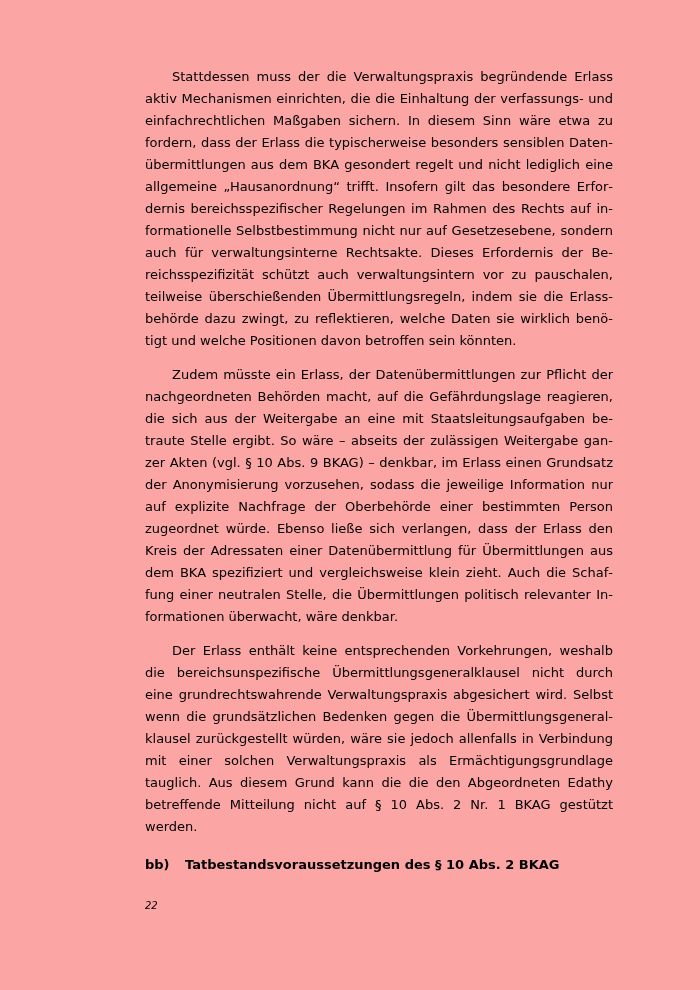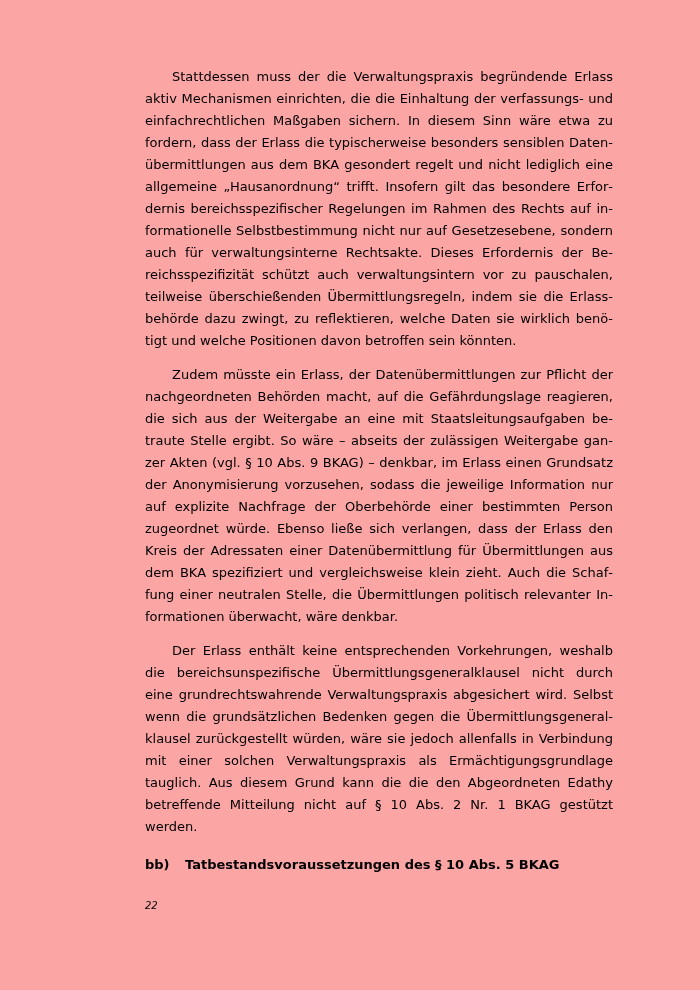--- a/index.html
+++ b/index.html
@@ -54,16 +54,16 @@
   }
 </style>
 </head>
 <body>
 
 <div class="page">
   <div class="text-block">
       <p>Stattdessen muss der die Verwaltungspraxis begründende Erlass aktiv Mechanismen einrichten, die die Einhaltung der verfassungs- und einfachrechtlichen Maßgaben sichern. In diesem Sinn wäre etwa zu fordern, dass der Erlass die typischerweise besonders sensiblen Daten­übermittlungen aus dem BKA gesondert regelt und nicht lediglich eine allgemeine „Hausanordnung“ trifft. Insofern gilt das besondere Erfor­dernis bereichsspezifischer Regelungen im Rahmen des Rechts auf in­formationelle Selbst­bestimmung nicht nur auf Gesetzesebene, sondern auch für verwaltungsinterne Rechtsakte. Dieses Erfordernis der Be­reichsspezifizität schützt auch verwaltungsintern vor zu pauschalen, teilweise überschießenden Übermittlungs­regeln, indem sie die Erlass­behörde dazu zwingt, zu reflektieren, welche Daten sie wirklich benö­tigt und welche Positionen davon betroffen sein könnten.</p>
       <p>Zudem müsste ein Erlass, der Daten­übermittlungen zur Pflicht der nachgeordneten Behörden macht, auf die Gefährdungslage reagieren, die sich aus der Weitergabe an eine mit Staatsleitungs­aufgaben be­traute Stelle ergibt. So wäre – abseits der zulässigen Weitergabe gan­zer Akten (vgl. § 10 Abs. 9 BKAG) – denkbar, im Erlass einen Grund­satz der Anonymisierung vorzusehen, sodass die jeweilige Information nur auf explizite Nachfrage der Ober­behörde einer bestimmten Person zugeordnet würde. Ebenso ließe sich verlangen, dass der Erlass den Kreis der Adressaten einer Daten­übermittlung für Übermitt­lungen aus dem BKA spezifiziert und vergleichsweise klein zieht. Auch die Schaf­fung einer neutralen Stelle, die Übermitt­lungen politisch relevanter In­formationen überwacht, wäre denkbar.</p>
       <p>Der Erlass enthält keine entsprechenden Vorkehrungen, weshalb die bereichs­unspezifische Übermittlungs­general­klausel nicht durch eine grundrechts­wahrende Verwaltungs­praxis abgesichert wird. Selbst wenn die grundsätzlichen Bedenken gegen die Übermittlungs­general­klausel zurück­gestellt würden, wäre sie jedoch allenfalls in Verbindung mit ei­ner solchen Verwaltungs­praxis als Ermächtigungs­grundlage tauglich. Aus diesem Grund kann die die den Abgeordneten Edathy betreffende Mit­teilung nicht auf § 10 Abs. 2 Nr. 1 BKAG gestützt werden.</p>
-      <div class="heading"><span class="heading-label">bb)</span><span>Tatbestandsvoraussetzungen des § 10 Abs. 5 BKAG</span></div>
+      <div class="heading"><span class="heading-label">bb)</span><span>Tatbestandsvoraussetzungen des § 10 Abs. 2 BKAG</span></div>
     </div>
   <div class="page-number">22</div>
 </div>
 
 </body></html>

